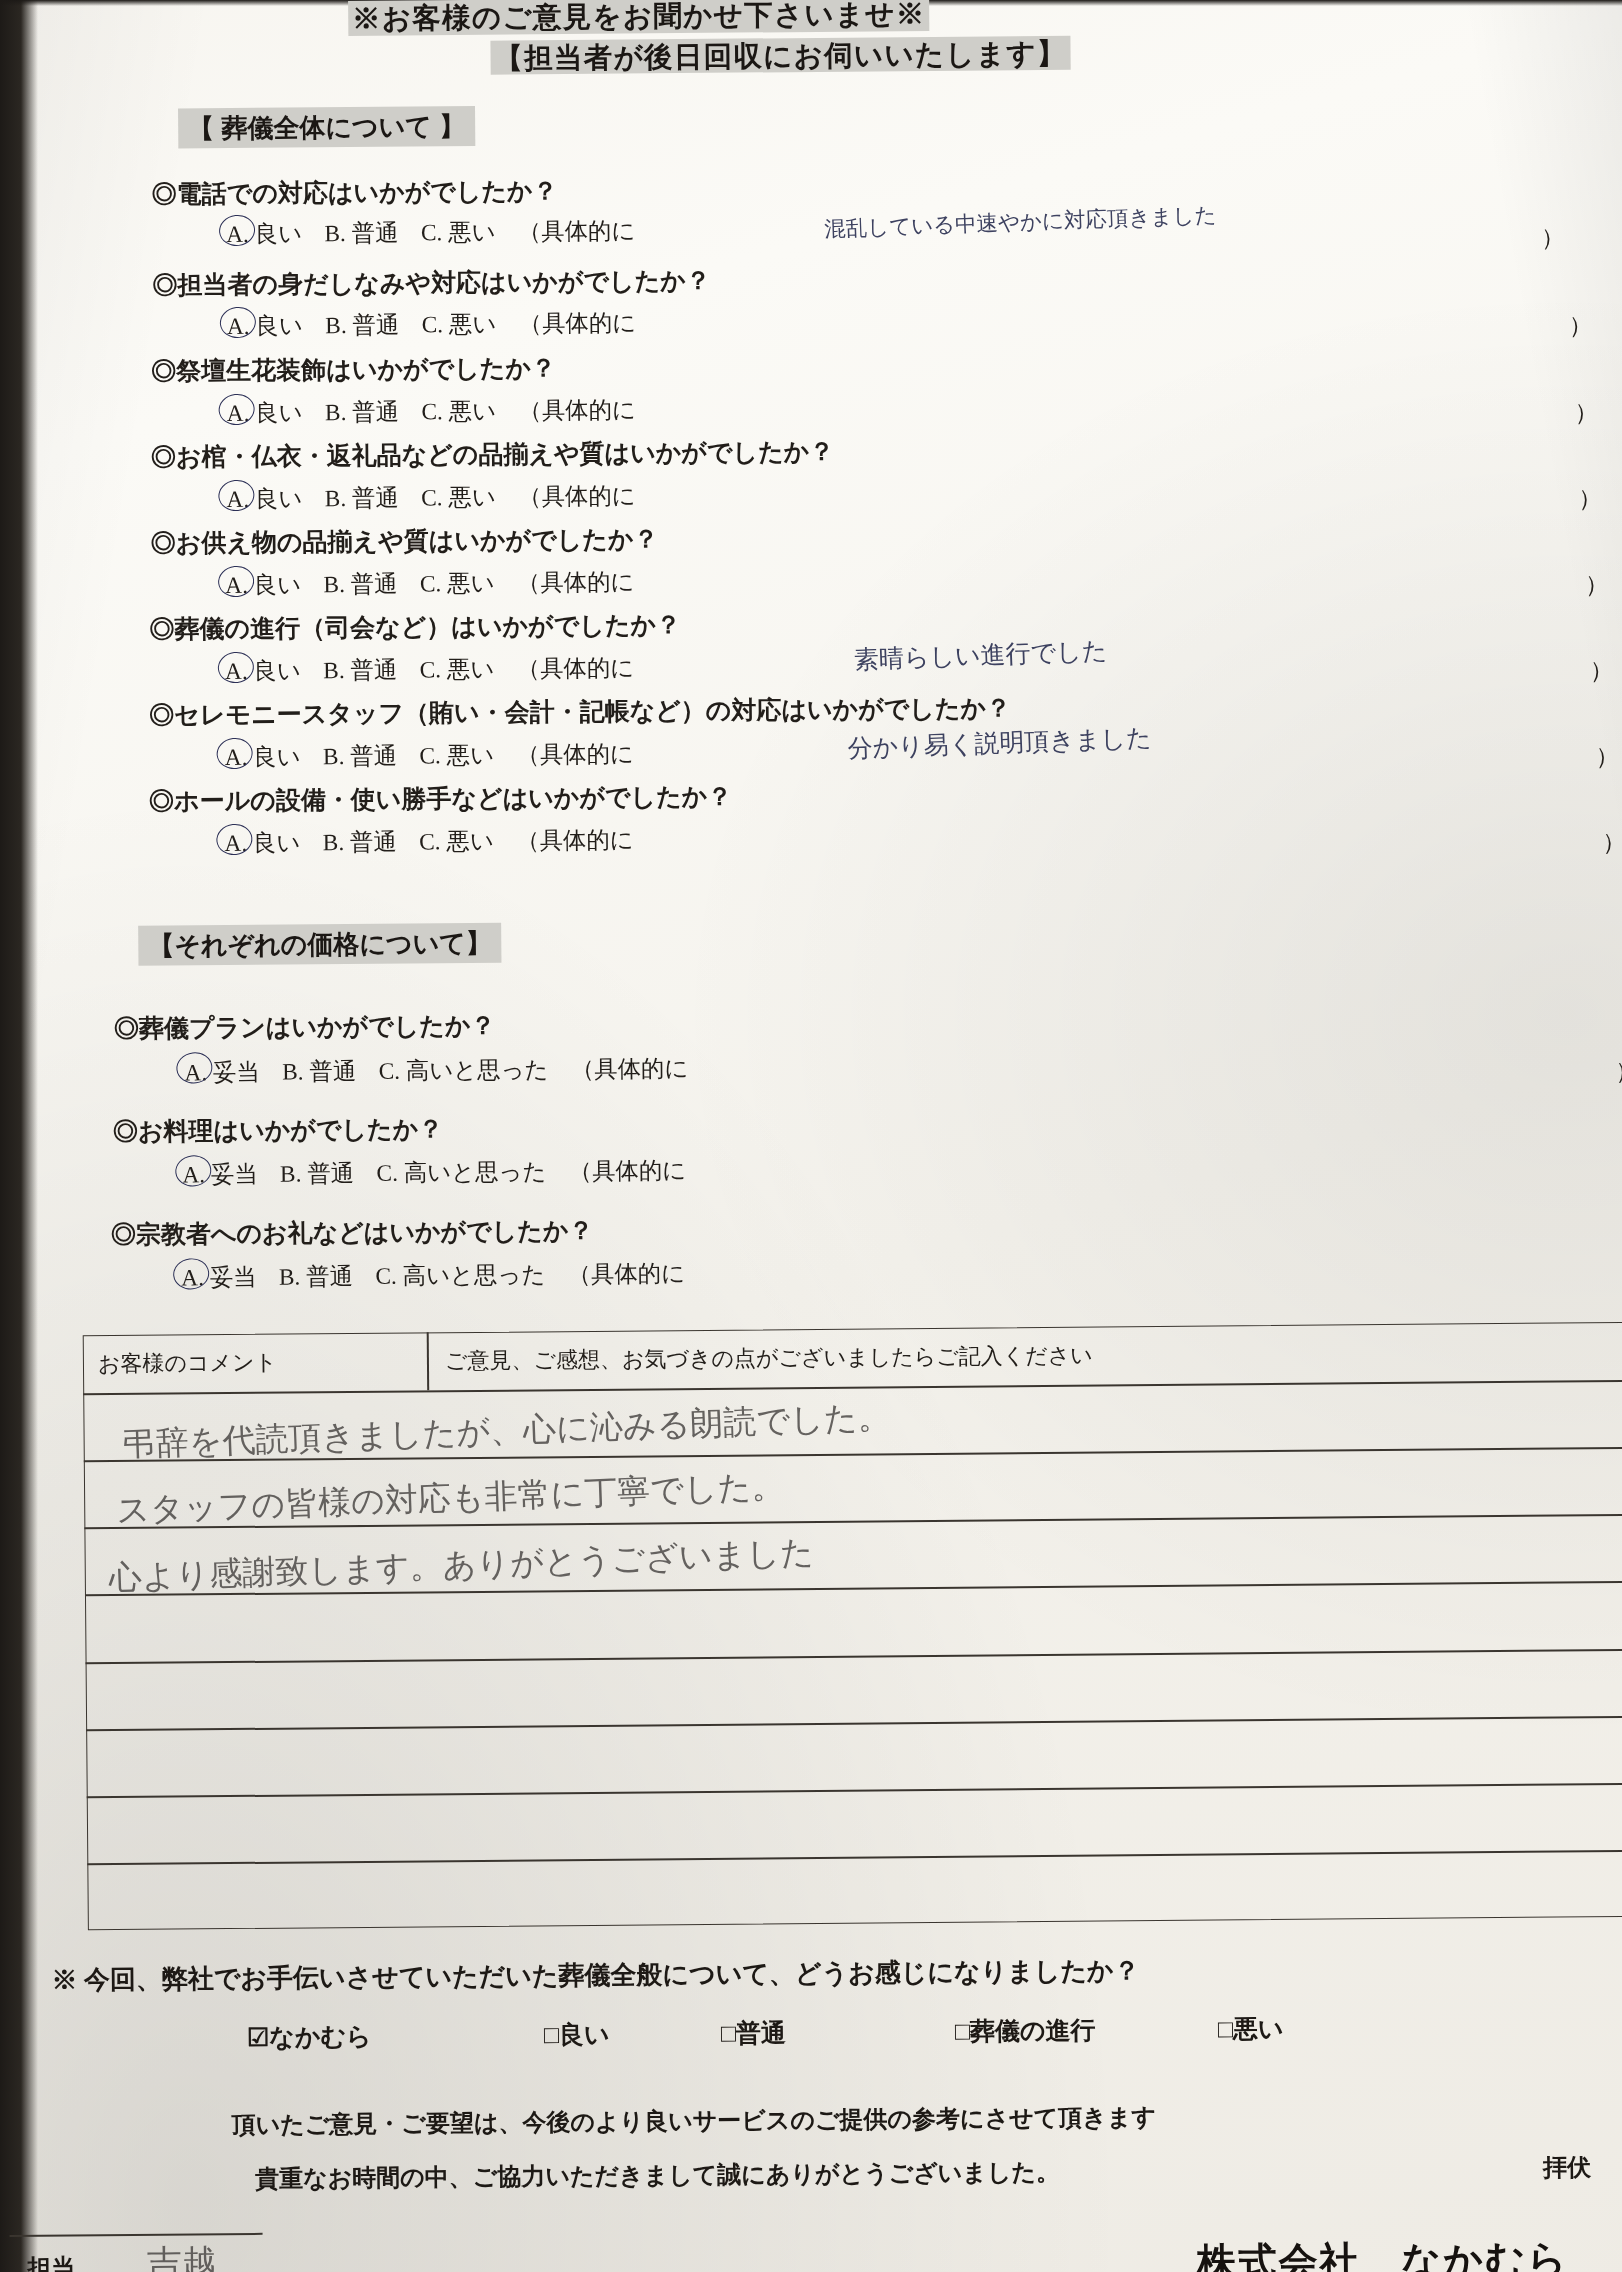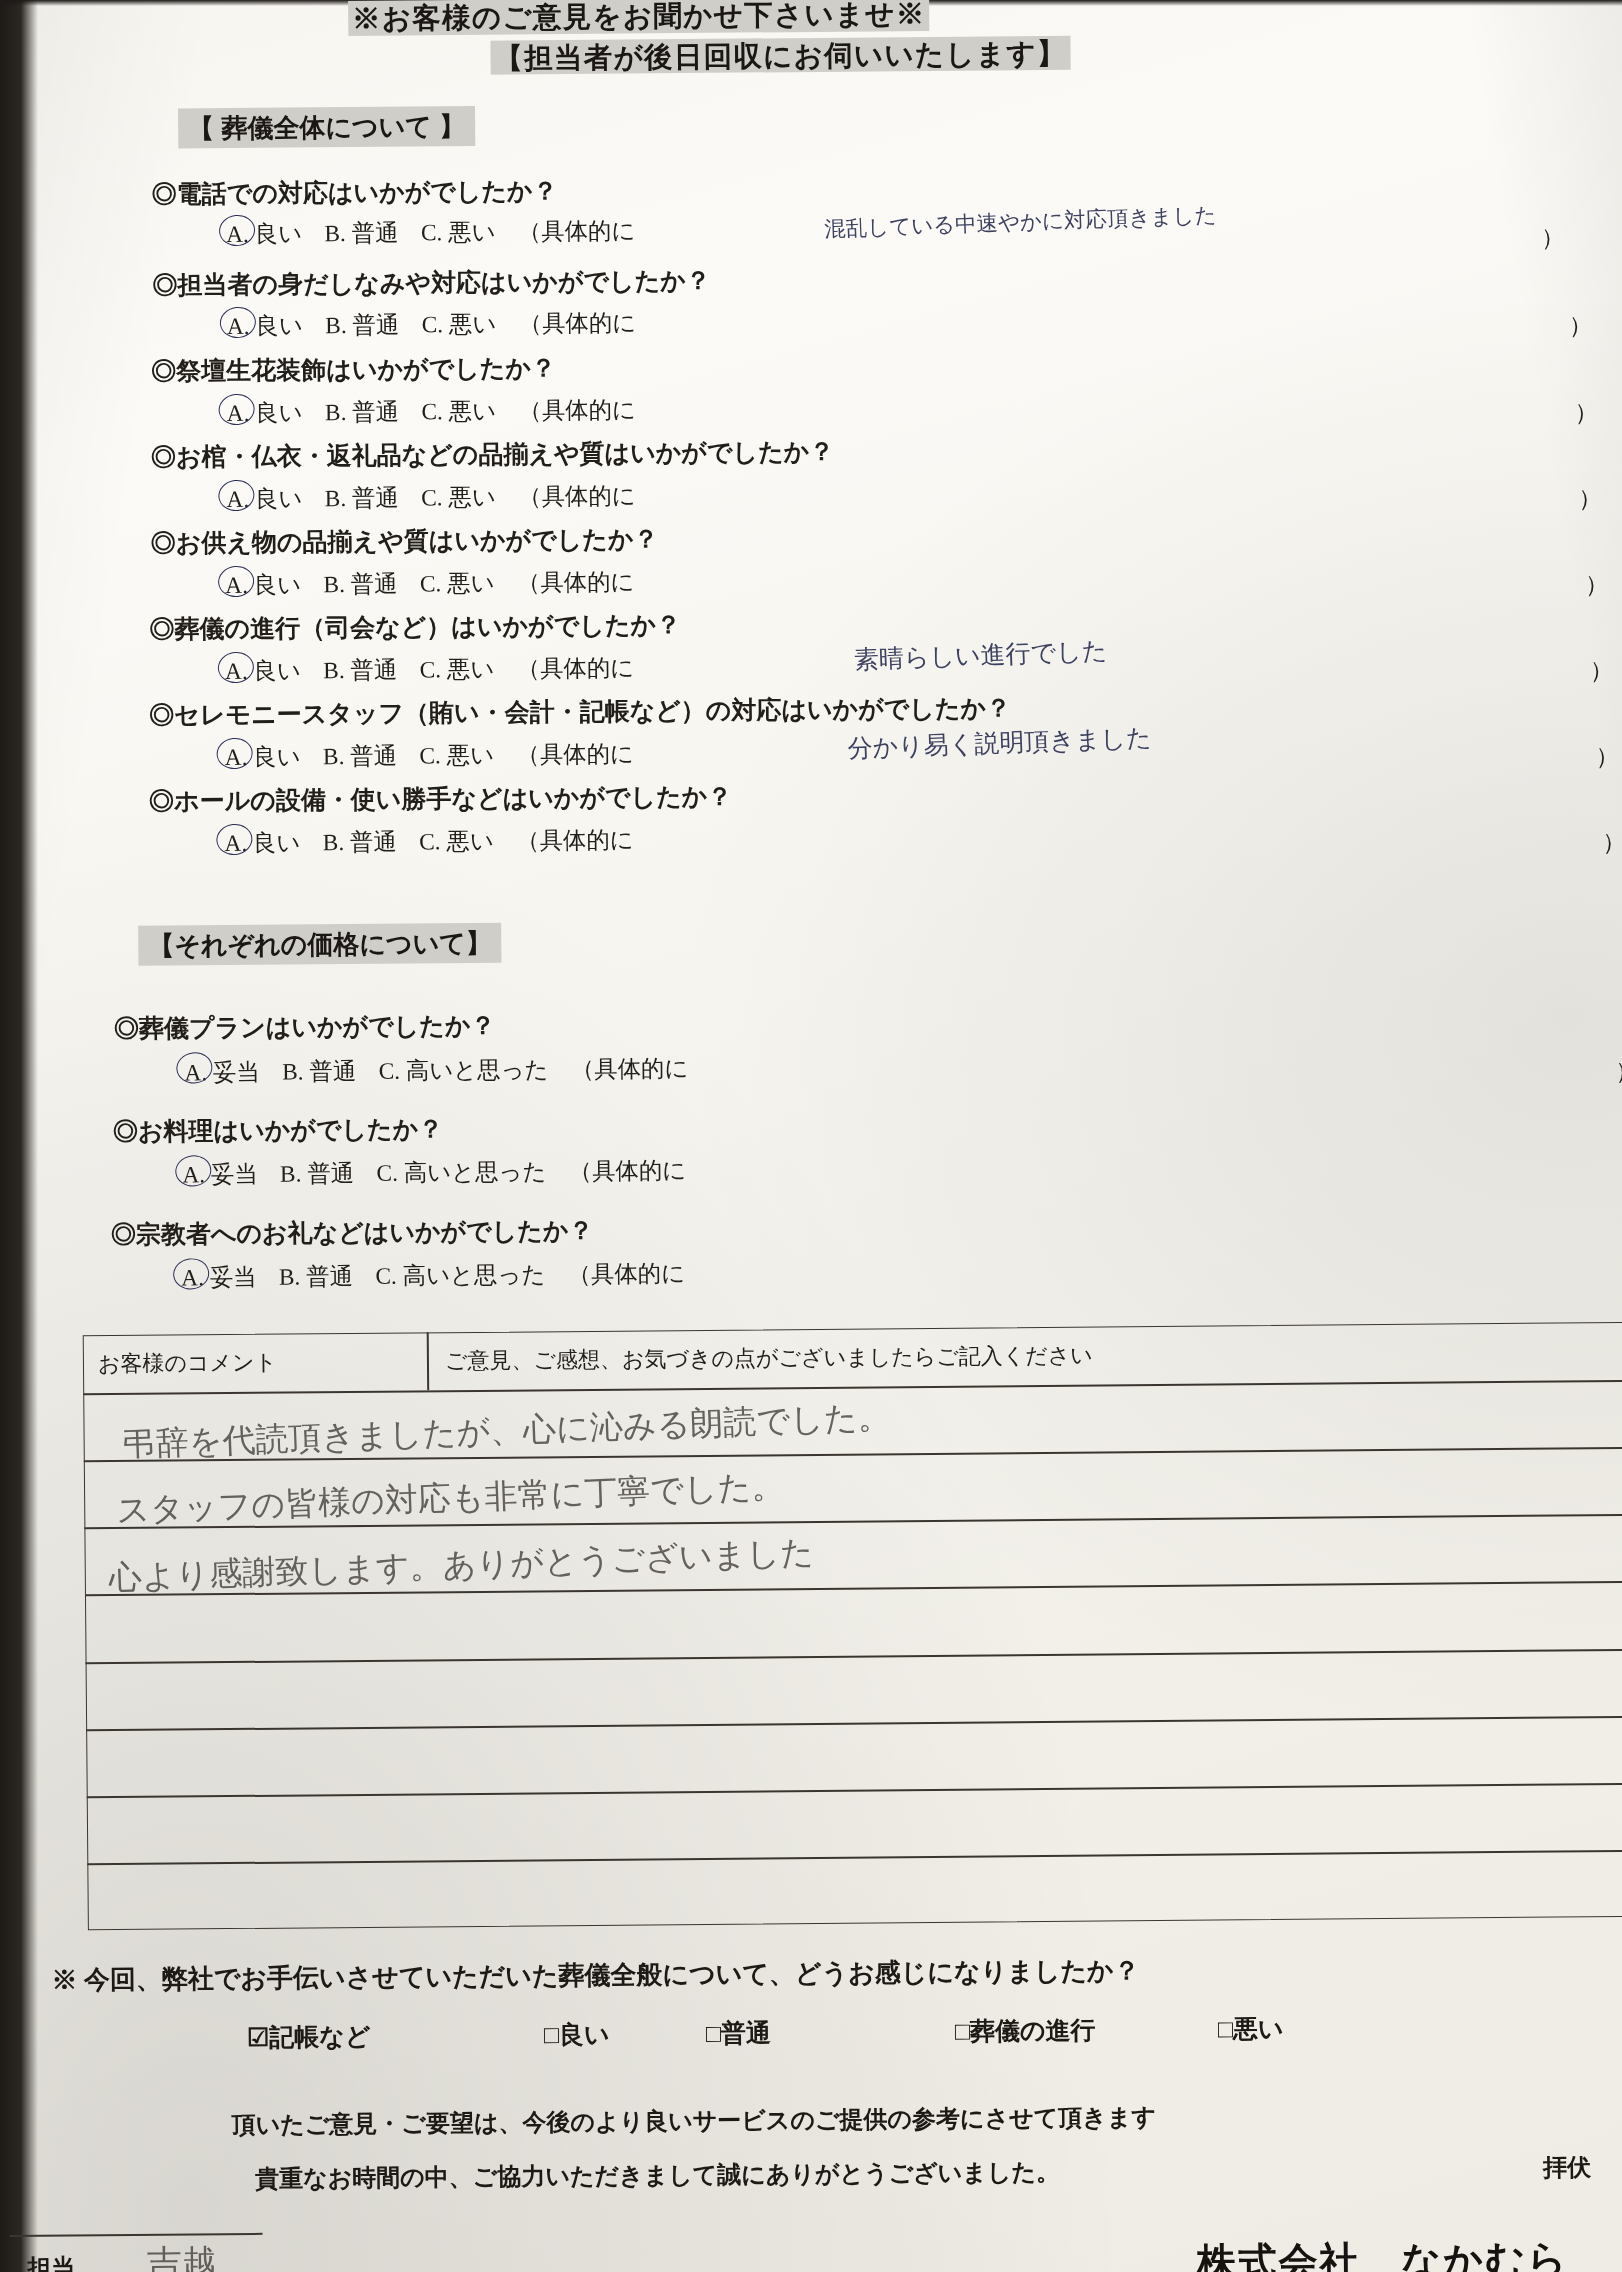--- a/index.html
+++ b/index.html
@@ -398,26 +398,26 @@
   <div class="hline" style="left:81px; top:1790px; width:1544px;"></div>
   <div class="hline" style="left:81px; top:1857px; width:1544px;"></div>
 
   <div class="hand lg pencil skew" style="left:120px; top:1406px;">弔辞を代読頂きましたが、心に沁みる朗読でした。</div>
   <div class="hand lg pencil skew" style="left:113px; top:1473px;">スタッフの皆様の対応も非常に丁寧でした。</div>
   <div class="hand lg pencil skew" style="left:105px; top:1540px;">心より感謝致します。ありがとうございました</div>
 
   <div class="big-q" style="left:44px; top:1956px;">※ 今回、弊社でお手伝いさせていただいた葬儀全般について、どうお感じになりましたか？</div>
 
   <div class="choice" style="left:239px; top:2016px;">
-    <span>☑</span><span>記帳など</span>
+    <span>☑</span><span>なかむら</span>
   </div>
   <div class="choice" style="left:536px; top:2016px;">
     <span>□</span><span>良い</span>
   </div>
-  <div class="choice" style="left:698px; top:2016px;">
+  <div class="choice" style="left:713px; top:2016px;">
     <span>□</span><span>普通</span>
   </div>
   <div class="choice" style="left:947px; top:2016px;">
     <span>□</span><span>葬儀の進行</span>
   </div>
   <div class="choice" style="left:1210px; top:2016px;">
     <span>□</span><span>悪い</span>
   </div>
 
   <div class="closing" style="left:223px; top:2104px;">頂いたご意見・ご要望は、今後のより良いサービスのご提供の参考にさせて頂きます</div>

